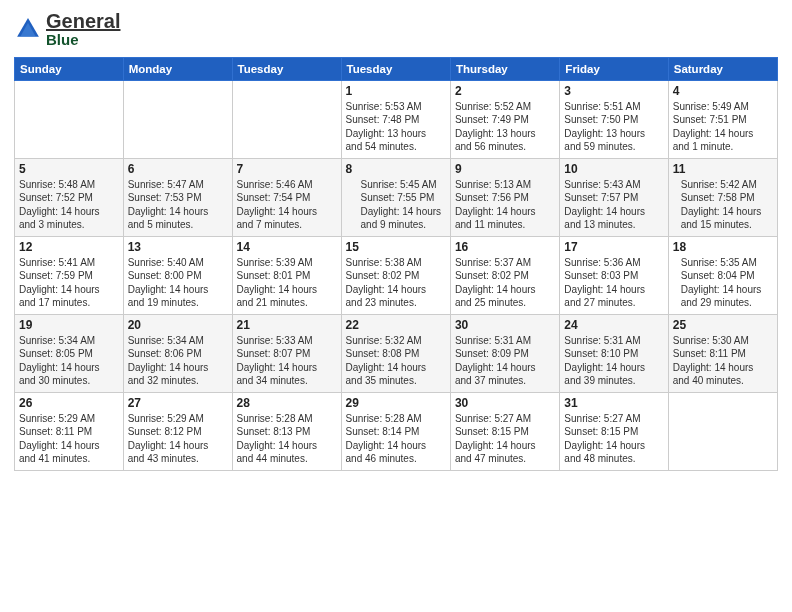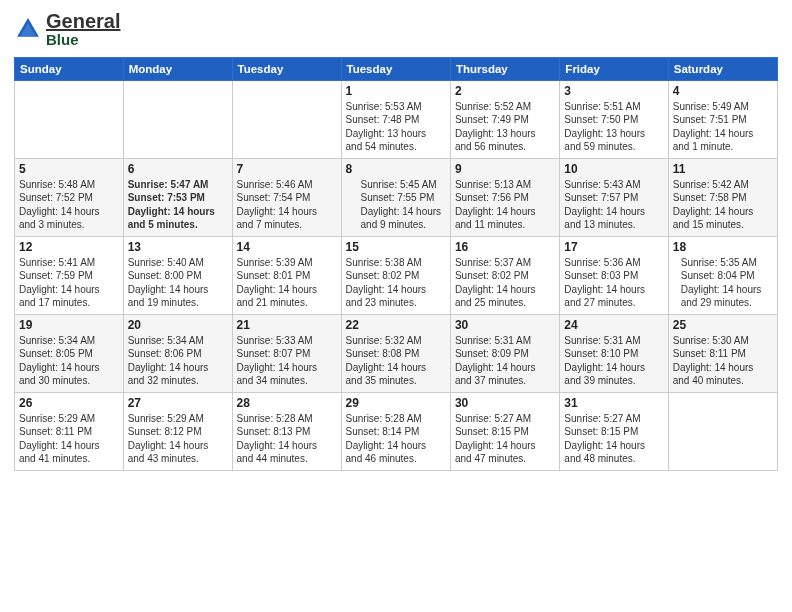--- a/index.html
+++ b/index.html
@@ -171,21 +171,21 @@
         <tr class="week-row">
           <td>
             <div class="day-number">5</div>
             <div class="day-info" style="white-space: pre-line;">Sunrise: 5:48 AM
 Sunset: 7:52 PM
 Daylight: 14 hours
 and 3 minutes.</div>
           </td>
           <td>
             <div class="day-number">6</div>
-            <div class="day-info" style="white-space: pre-line; font-weight: bold;">Sunrise: 5:47 AM
+            <div class="day-info" style="white-space: pre-line;">Sunrise: 5:47 AM
 Sunset: 7:53 PM
 Daylight: 14 hours
 and 5 minutes.</div>
           </td>
           <td>
             <div class="day-number">7</div>
             <div class="day-info" style="white-space: pre-line;">Sunrise: 5:46 AM
 Sunset: 7:54 PM
 Daylight: 14 hours
 and 7 minutes.</div>
@@ -206,21 +206,21 @@
           </td>
           <td>
             <div class="day-number">10</div>
             <div class="day-info" style="white-space: pre-line;">Sunrise: 5:43 AM
 Sunset: 7:57 PM
 Daylight: 14 hours
 and 13 minutes.</div>
           </td>
           <td>
             <div class="day-number">11</div>
-            <div class="day-info" style="white-space: pre-line;">Sunrise: 5:42 AM
+            <div class="day-info" style="white-space: pre-line; margin-left: 8px;">Sunrise: 5:42 AM
 Sunset: 7:58 PM
 Daylight: 14 hours
 and 15 minutes.</div>
           </td>
         </tr>
         <tr class="week-row">
           <td>
             <div class="day-number">12</div>
             <div class="day-info" style="white-space: pre-line;">Sunrise: 5:41 AM
 Sunset: 7:59 PM

